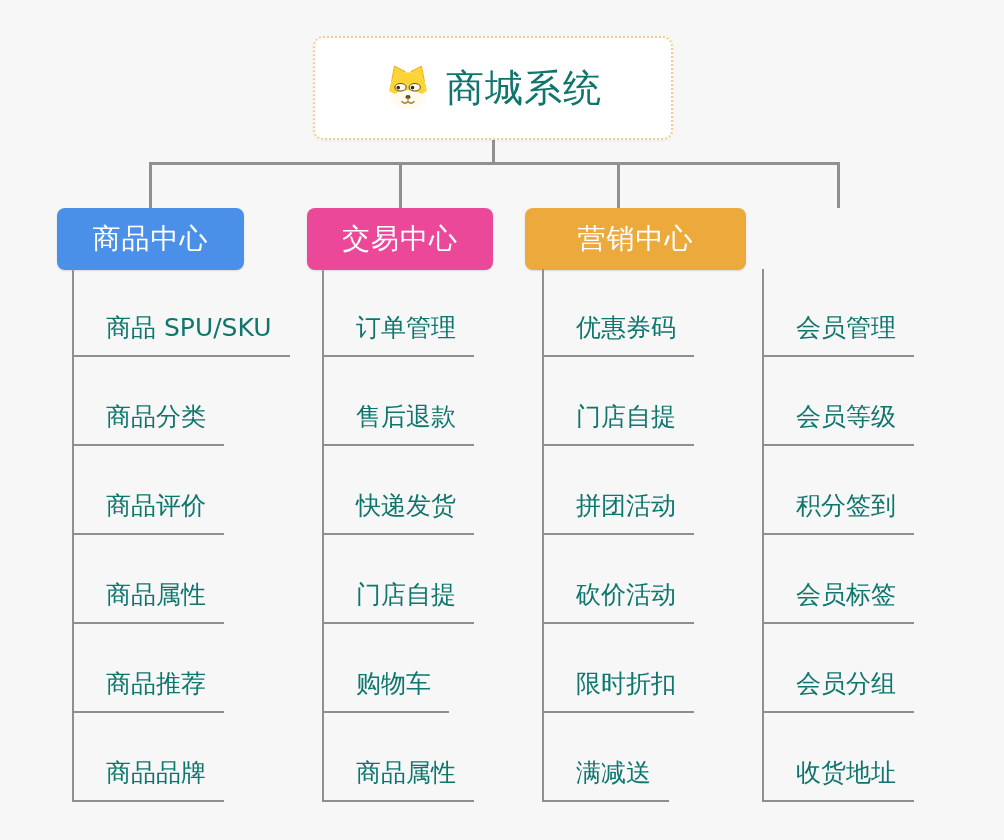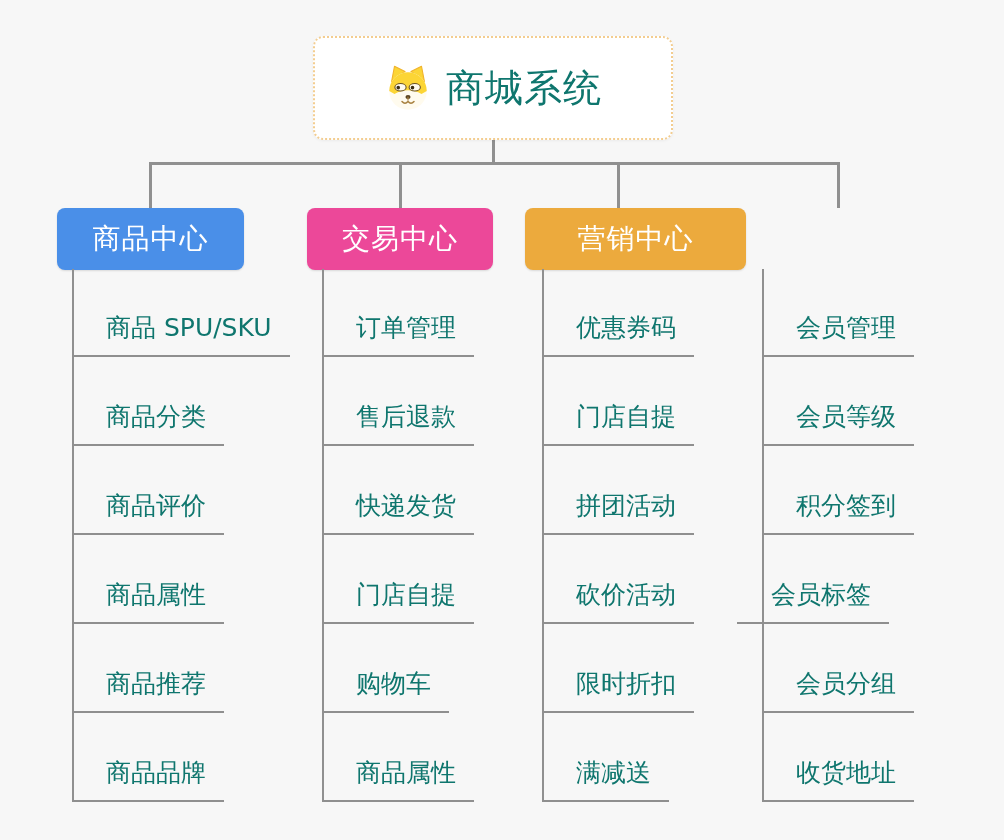--- a/index.html
+++ b/index.html
@@ -94,17 +94,17 @@
   <div class="leaf" style="left:542px;top:398px;">门店自提</div>
   <div class="leaf" style="left:542px;top:487px;">拼团活动</div>
   <div class="leaf" style="left:542px;top:576px;">砍价活动</div>
   <div class="leaf" style="left:542px;top:665px;">限时折扣</div>
   <div class="leaf" style="left:542px;top:754px;">满减送</div>
 
   <div class="line trunk" style="left: 762px; top: 269px; height: 533px; background: rgb(144, 144, 144);"></div>
   <div class="leaf" style="left:762px;top:309px;">会员管理</div>
   <div class="leaf" style="left:762px;top:398px;">会员等级</div>
   <div class="leaf" style="left:762px;top:487px;">积分签到</div>
-  <div class="leaf" style="left:737px;top:576px;">会员标签</div>
+  <div class="leaf" style="left:762px;top:576px;">会员标签</div>
   <div class="leaf" style="left:762px;top:665px;">会员分组</div>
   <div class="leaf" style="left:762px;top:754px;">收货地址</div>
 
 </div>
 
 </body></html>

